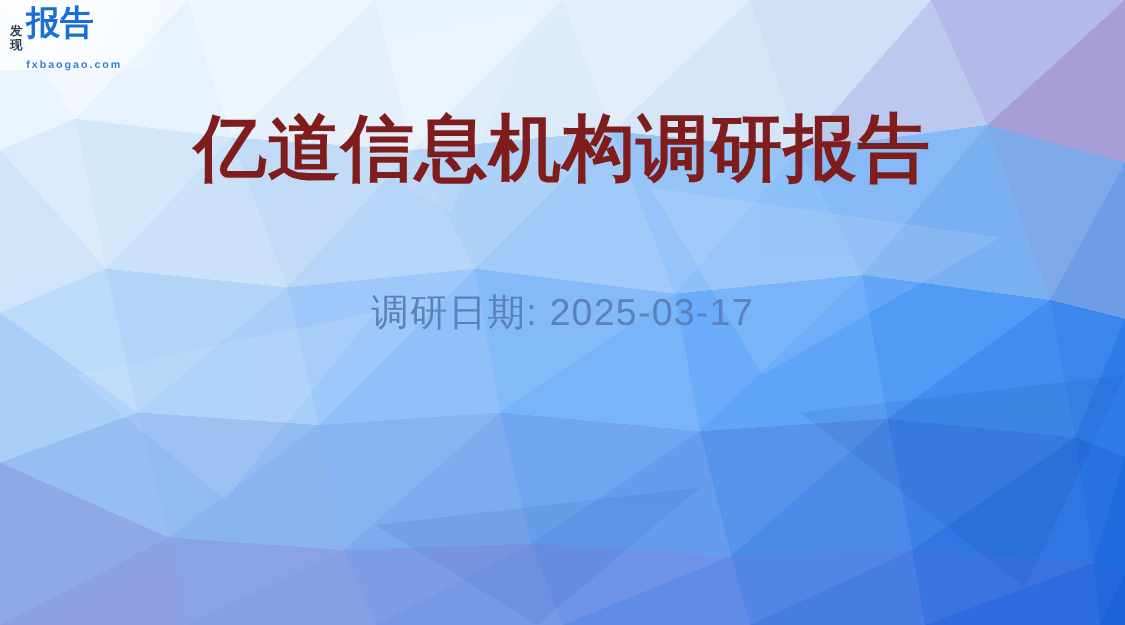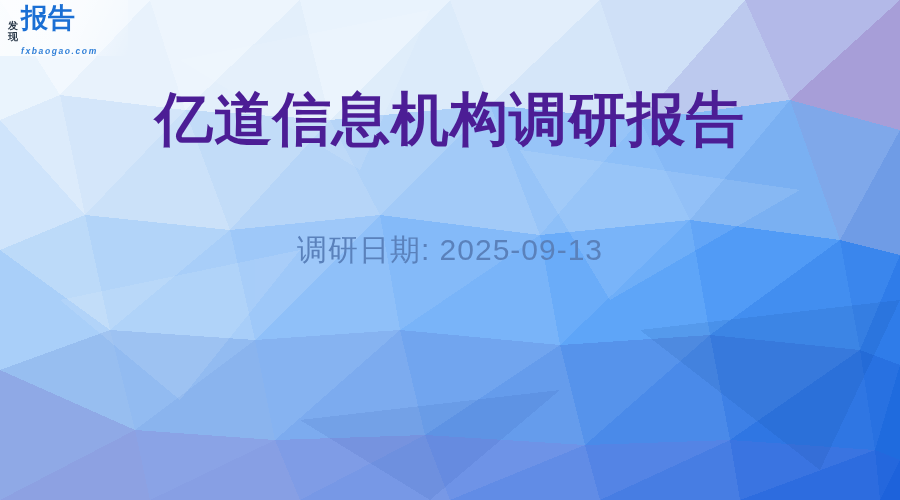--- a/index.html
+++ b/index.html
@@ -68,33 +68,32 @@
     color: #1a6fd4;
     line-height: 0.95;
     letter-spacing: 0px;
   }
   .logo-url {
     font-size: 8.5px;
     font-weight: 700;
     color: #2f7fd8;
     letter-spacing: 1.6px;
     margin-top: 14px;
-    font-style: italic;
   }
 
   
   #title {
     position: absolute;
     left: 0;
     right: 0;
     top: 86px;
     text-align: center;
     font-size: 58px;
     font-weight: 900;
-    color: #4c1d95;
+    color: #7f1d1d;
     letter-spacing: 1px;
     line-height: 1.15;
     white-space: nowrap;
   }
 
   
   #subtitle {
     position: absolute;
     left: 0;
     right: 0;
@@ -226,16 +225,16 @@
       <span>现</span>
     </div>
     <div class="logo-main">
       <div class="logo-word">报告</div>
       <div class="logo-url">fxbaogao.com</div>
     </div>
   </div>
 
   <div id="title">亿道信息机构调研报告</div>
 
-  <div id="subtitle">调研日期: 2025-09-13</div>
+  <div id="subtitle">调研日期: 2025-03-17</div>
 
 
 </div>
 
 </body></html>

